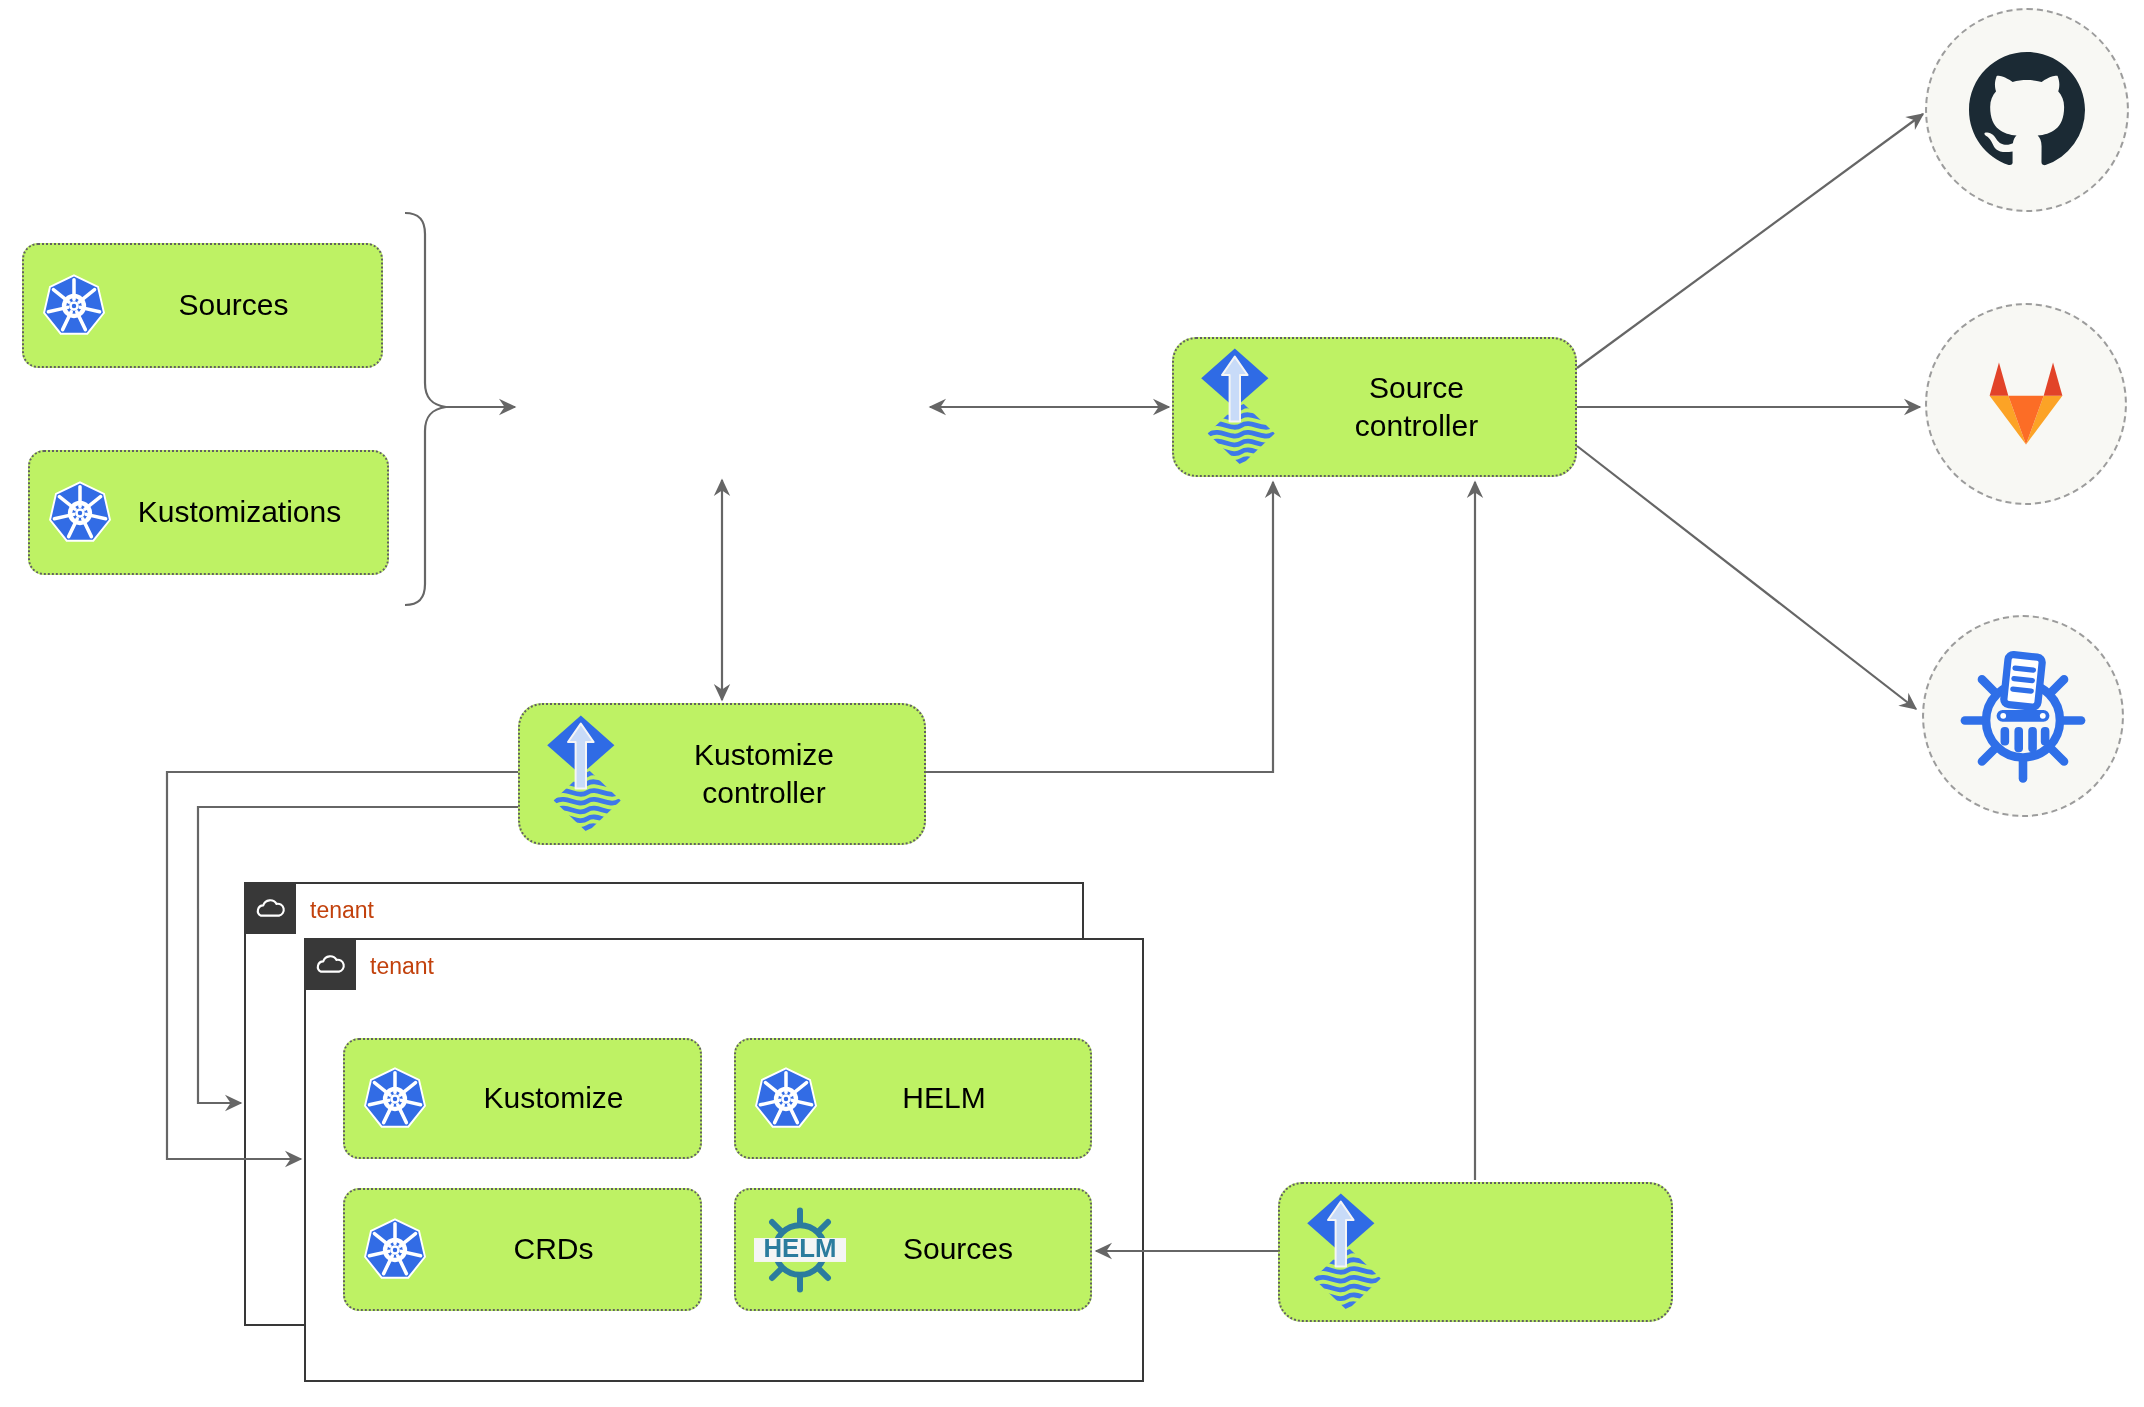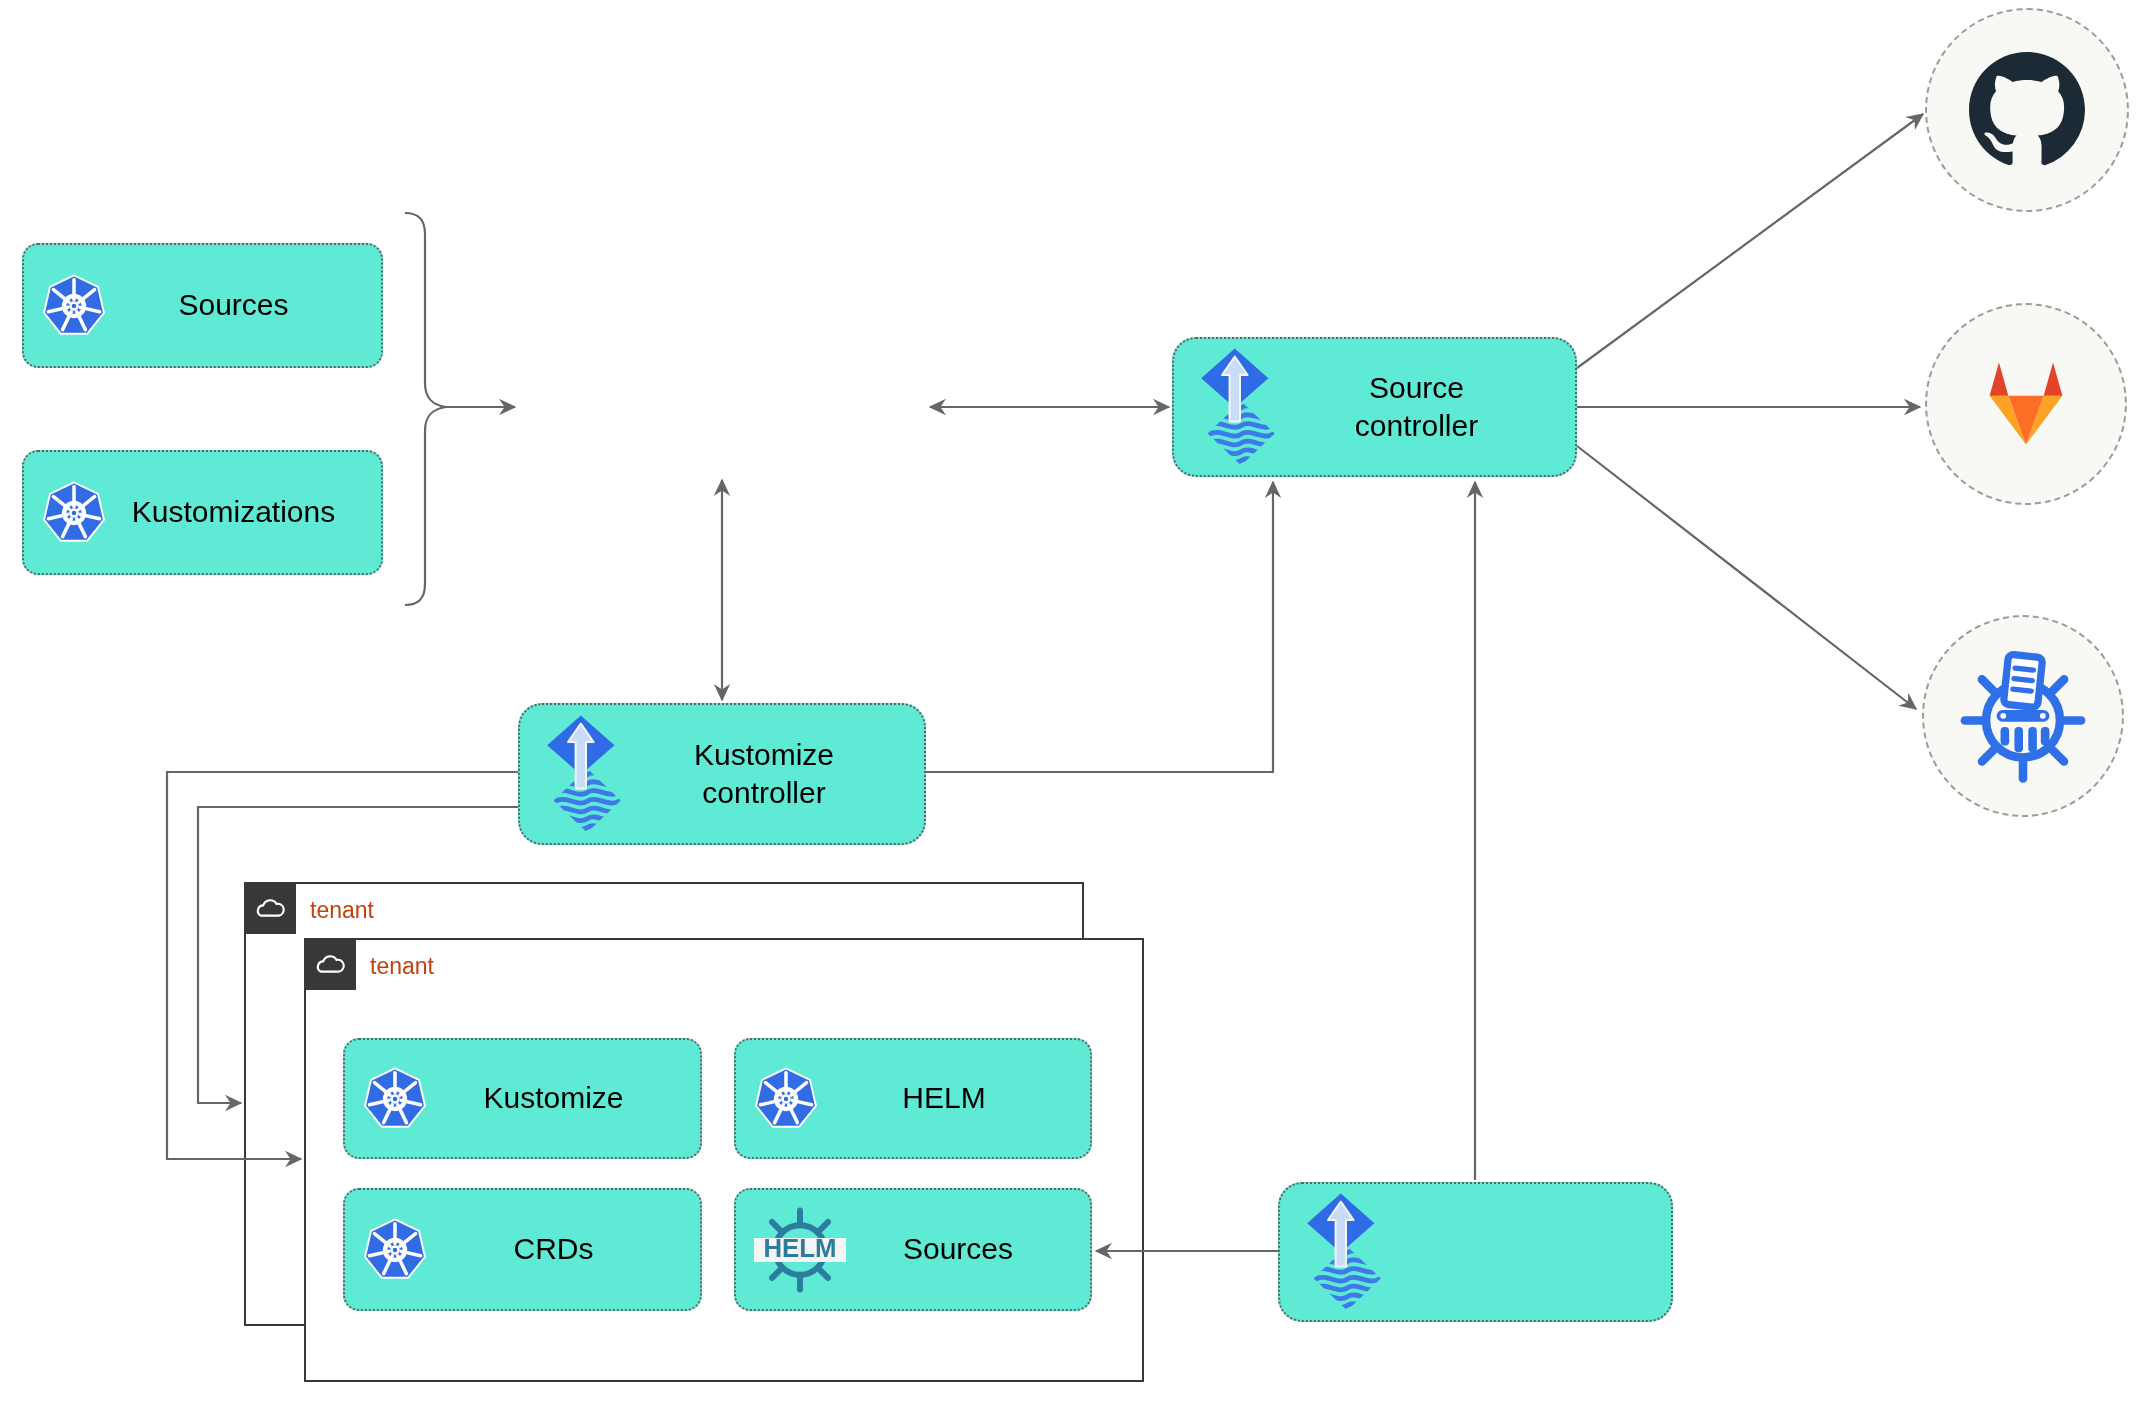--- a/index.html
+++ b/index.html
@@ -1,18 +1,18 @@
 <!DOCTYPE html>
 <html><head>
 <meta charset="utf-8">
 <style>
   html,body{margin:0;padding:0;background:#ffffff;}
   .canvas{position:relative;width:2144px;height:1407px;background:#ffffff;
           font-family:"Liberation Sans",sans-serif;overflow:hidden;}
-  .node{position:absolute;background:#5eead4;border:2px dotted #616161;border-radius:16px;
+  .node{position:absolute;background:#bef264;border:2px dotted #616161;border-radius:16px;
         display:flex;align-items:center;padding:0 26px 0 18px;box-sizing:border-box;gap:6px;}
   .node.big{border-radius:24px;padding-left:24px;}
   .node .label{flex:1;text-align:center;font-size:30px;color:#000;line-height:1.27;}
   .lw{display:inline-block;}
   .lw.narrow{max-width:185px;text-align:center;}
   .tenant{position:absolute;background:#ffffff;border:2px solid #383838;box-sizing:border-box;}
   .tenant-header{position:absolute;top:-2px;left:-2px;width:52px;height:52px;background:#383838;
                  display:flex;align-items:center;justify-content:center;}
   .tenant-label{position:absolute;left:64px;top:13px;font-size:23px;color:#c2410c;text-align:right;}
   .circle{position:absolute;border-radius:50%;background:#F8F8F4;border:2px dashed #9C9C9C;
@@ -170,21 +170,21 @@
     </div>
   </div>
 
   <div class="node" style="left:22px;top:243px;width:361px;height:125px">
     <svg class="icon" width="64" height="64">
         <use href="#sym-k8s"></use>
       </svg>
     <div class="label"><span class="lw">Sources</span></div>
   </div>
 
-  <div class="node" style="left:22px;top:450px;width:361px;height:125px">
+  <div class="node" style="left:28px;top:450px;width:361px;height:125px">
     <svg class="icon" width="64" height="64">
         <use href="#sym-k8s"></use>
       </svg>
     <div class="label"><span class="lw">Kustomizations</span></div>
   </div>
 
 
   <div class="node big" style="left:1172px;top:337px;width:405px;height:140px">
     <svg class="icon" width="80" height="120">
         <use href="#sym-flux"></use>

